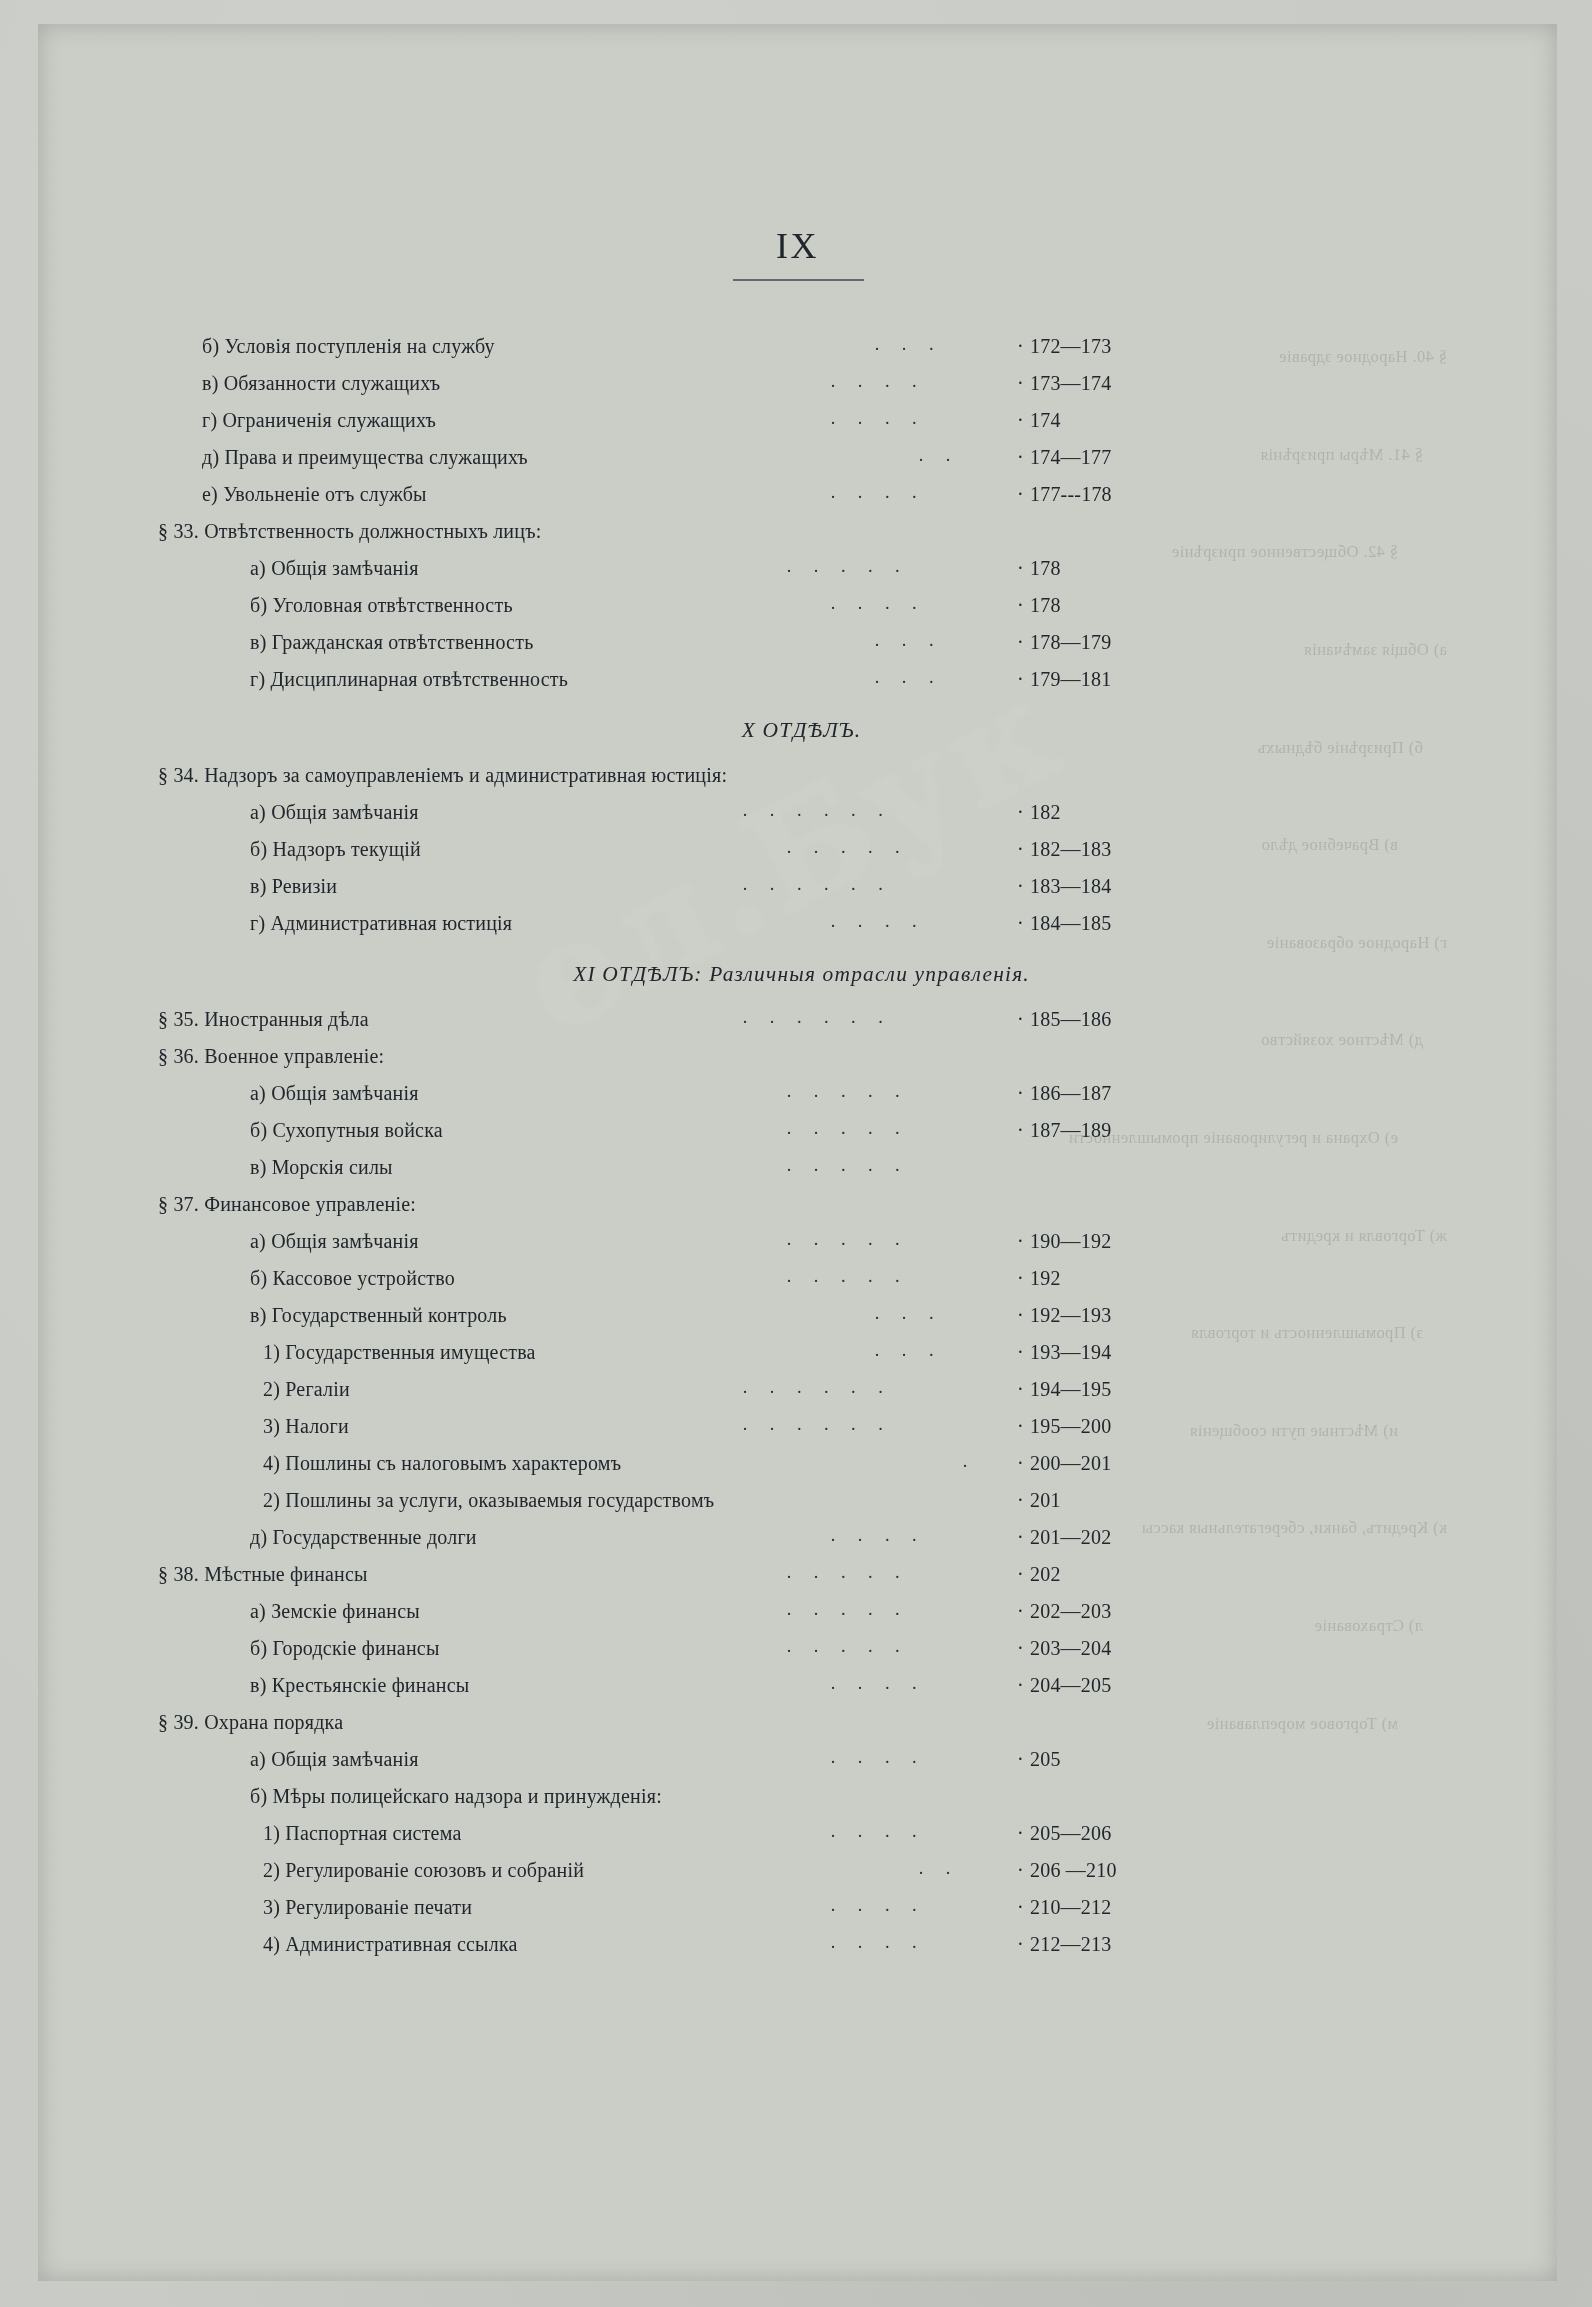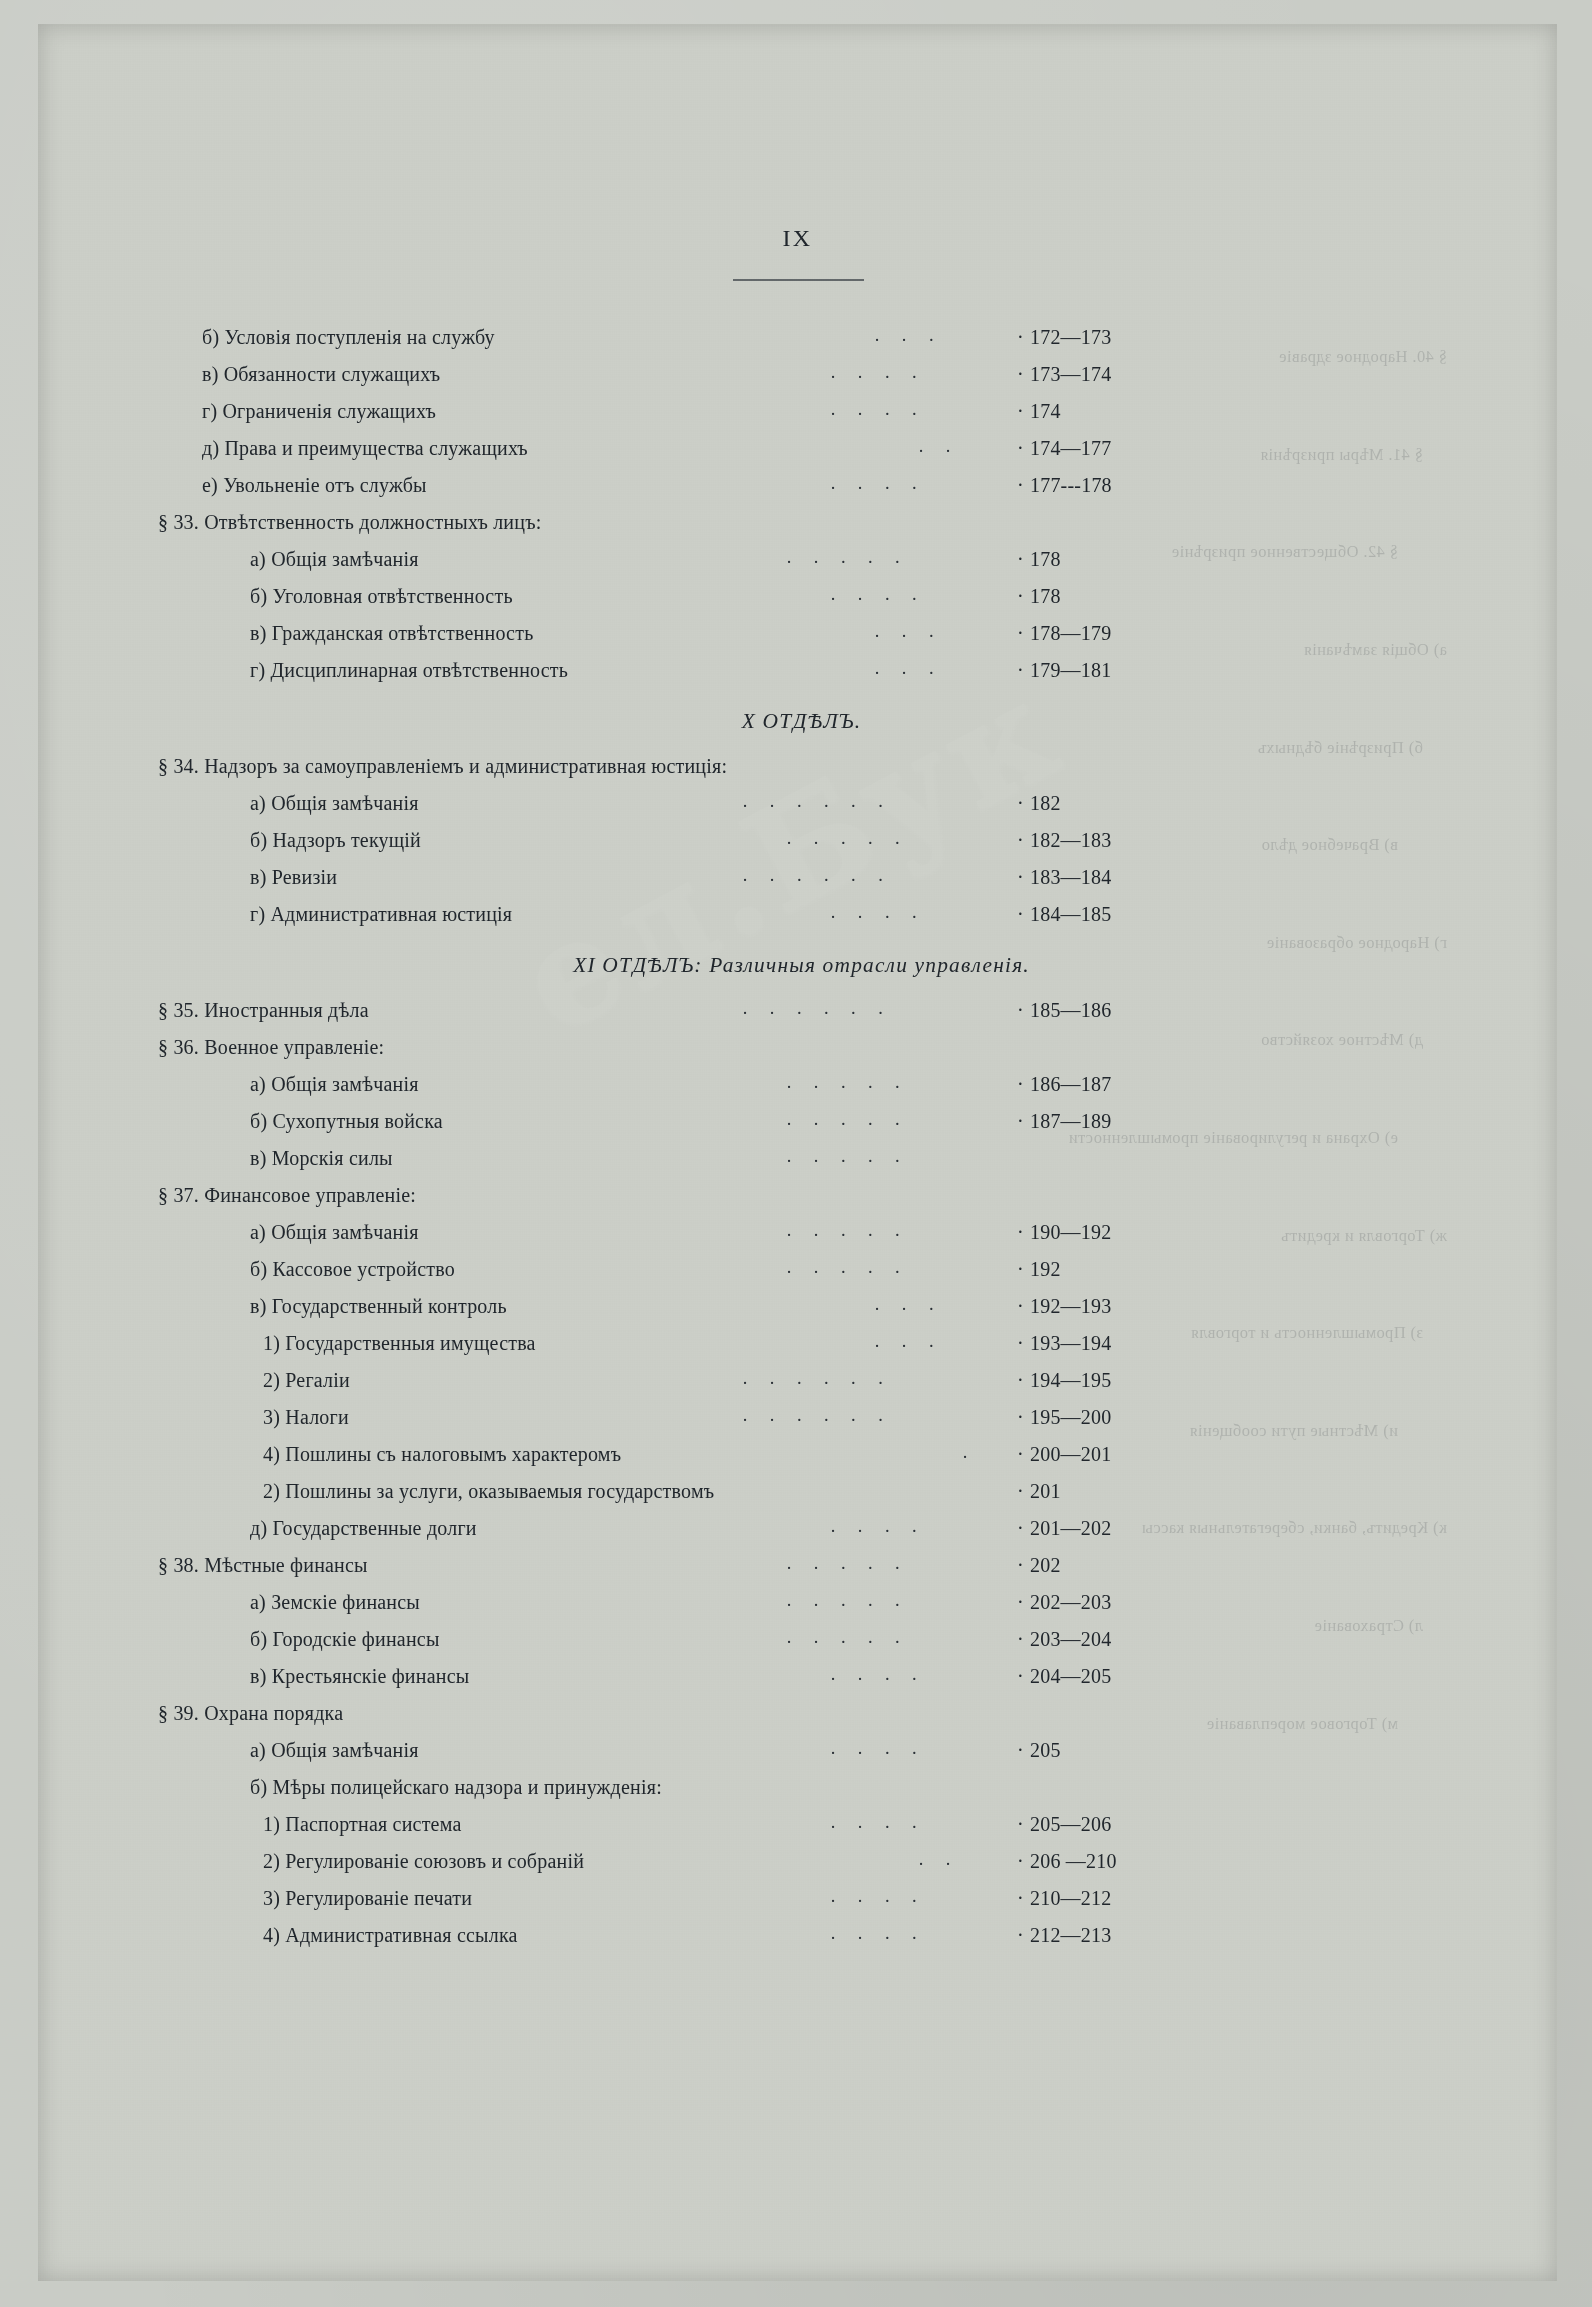--- a/index.html
+++ b/index.html
@@ -81,37 +81,37 @@
     height: 2257px;
     color: #20262c;
   }
 
   .folio {
     position: absolute;
     top: 201px;
     left: 0;
     width: 1519px;
     text-align: center;
-    font-size: 24px;
+    font-size: 36px;
     letter-spacing: 2.4px;
   }
   .folio-rule {
     position: absolute;
     top: 255px;
     left: 695px;
     width: 131px;
     height: 1.2px;
     background: #2b3137;
     opacity: 0.65;
   }
 
   .toc {
     position: absolute;
     left: 120px;
-    top: 296px;
+    top: 305px;
     width: 1287px;
   }
 
   .row {
     position: relative;
     height: 37px;
     font-size: 20px;
     letter-spacing: 0.2px;
     white-space: nowrap;
   }

